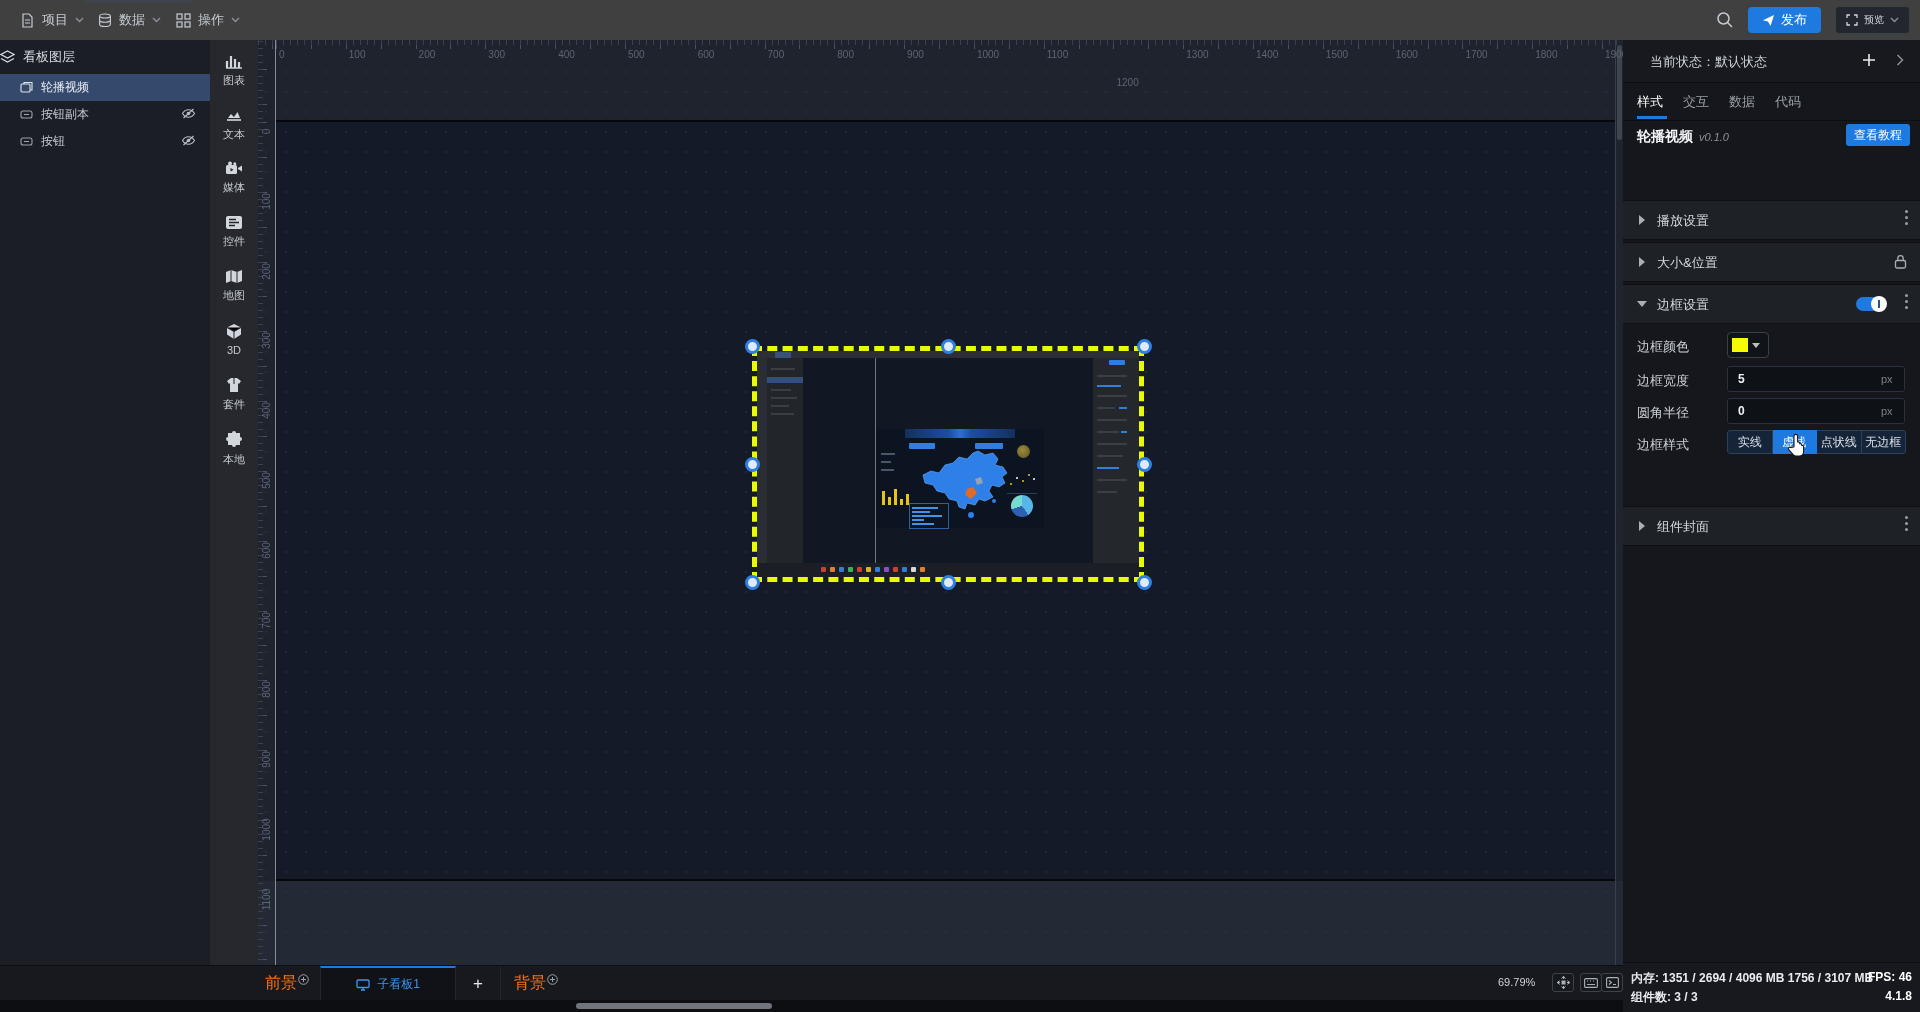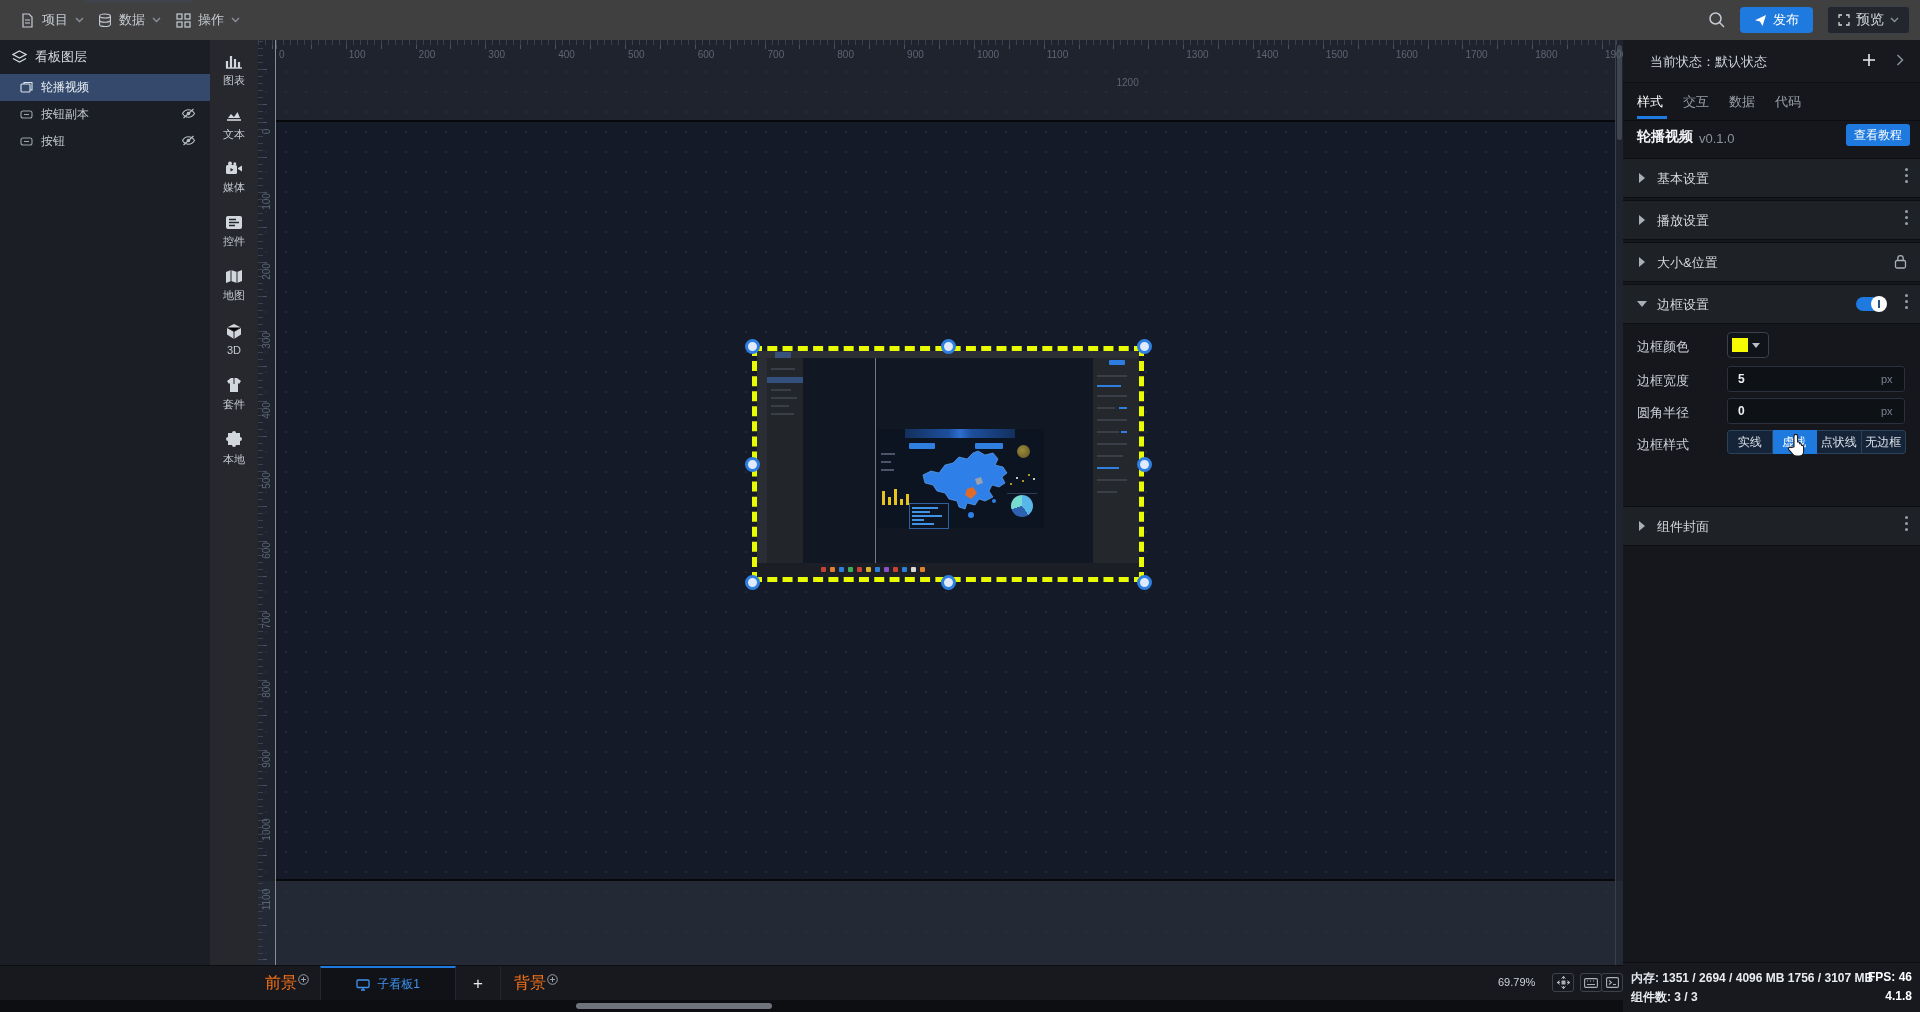--- a/index.html
+++ b/index.html
@@ -11,26 +11,26 @@
   .topbar{position:absolute;left:0;top:0;width:1920px;height:40px;background:#404040;
           border-bottom:1px solid #0b0d10;}
   .win-strip{position:absolute;left:85px;top:0;width:107px;height:3px;background:#3f434b;}
   .menu-item{position:absolute;top:0;height:40px;display:flex;align-items:center;gap:7px;
              color:#c6ccd4;font-size:13px;cursor:default;padding:0 10px;}
   .menu-item svg{flex:0 0 auto;}
   .tb-right{position:absolute;right:0;top:0;height:40px;display:flex;align-items:center;gap:14px;padding-right:10px;}
   .btn-publish{display:flex;align-items:center;gap:6px;background:#1f7ae0;color:#fff;
                font-size:13px;border-radius:4px;height:26px;padding:0 14px;}
   .btn-preview{display:flex;align-items:center;gap:6px;background:#23262d;color:#d2d7de;
-               font-size:14px;border-radius:4px;height:26px;padding:0 10px;border:1px solid #3a3f48;}
+               font-size:10px;border-radius:4px;height:26px;padding:0 10px;border:1px solid #3a3f48;}
 
   
   .layers{position:absolute;left:0;top:40px;width:210px;height:925px;background:#1b1e24;
           border-right:1px solid #101216;}
-  .layers-header{display:flex;align-items:center;gap:8px;height:34px;padding-left:12px;
+  .layers-header{display:flex;align-items:center;gap:8px;height:34px;
                  color:#d6dbe1;font-size:13px;}
   .layer-item{position:relative;display:flex;align-items:center;gap:8px;height:27px;
               padding-left:20px;color:#c3c9d0;font-size:12px;}
   .layer-item.selected{background:#34496b;color:#eaeff5;}
   .layer-eye{position:absolute;right:14px;top:6px;}
 
   
   .toolcol{position:absolute;left:210px;top:40px;width:48px;height:925px;background:#26282e;
            border-right:1px solid #101216;}
   .tool-item{display:flex;flex-direction:column;align-items:center;gap:4px;padding-top:13px;
@@ -105,21 +105,21 @@
   .inspector{position:absolute;left:1623px;top:40px;width:297px;height:922px;background:#15171c;}
   .insp-state{position:absolute;left:0;top:0;width:297px;height:42px;background:#17191f;
               border-bottom:1px solid #0c0e11;}
   .insp-state .txt{position:absolute;left:27px;top:13px;font-size:13px;color:#cfd4db;}
   .insp-tabs{position:absolute;left:0;top:42px;width:297px;height:38px;border-bottom:1px solid #0c0e11;}
   .insp-tab{position:absolute;top:11px;font-size:13px;color:#9aa0a8;}
   .insp-tab.active{color:#fff;}
   .tab-underline{position:absolute;left:14px;top:34px;width:30px;height:3px;background:#1f7ae0;}
   .insp-title{position:absolute;left:0;top:80px;width:297px;height:34px;}
   .comp-name{position:absolute;left:14px;top:8px;font-size:14px;font-weight:bold;color:#f2f4f7;}
-  .comp-ver{position:absolute;left:76px;top:11px;font-size:13px;color:#8b929c;}
+  .comp-ver{position:absolute;left:76px;top:11px;font-size:11px;color:#8b929c;font-style:italic;}
   .btn-tutorial{position:absolute;right:10px;top:4px;height:22px;padding:0 8px;background:#1f7ae0;
                 color:#fff;font-size:12px;border-radius:3px;display:flex;align-items:center;}
   .sec{position:absolute;left:0;width:297px;height:38px;background:#1e2126;
        border-top:1px solid #0d0f13;border-bottom:1px solid #0d0f13;}
   .sec .caret-r{position:absolute;left:16px;top:14px;width:0;height:0;
        border-left:6px solid #aab0b8;border-top:5px solid transparent;border-bottom:5px solid transparent;}
   .sec .caret-d{position:absolute;left:14px;top:16px;width:0;height:0;
        border-top:6px solid #aab0b8;border-left:5px solid transparent;border-right:5px solid transparent;}
   .sec .sec-label{position:absolute;left:34px;top:11px;font-size:13px;color:#d6dade;}
   .kebab{position:absolute;right:12px;top:9px;display:flex;flex-direction:column;gap:3px;}
@@ -519,29 +519,20 @@
     </div>
 
     <div class="insp-title">
       <span class="comp-name">轮播视频</span>
       <span class="comp-ver">v0.1.0</span>
       <div class="btn-tutorial">
           <span>查看教程</span>
         </div>
     </div>
 
-    <div class="sec" style="top:118px">
-      <i class="caret-r"></i>
-      <span class="sec-label">基本设置</span>
-      <div class="kebab">
-          <i></i>
-          <i></i>
-          <i></i>
-        </div>
-    </div>
     <div class="sec" style="top:160px">
       <i class="caret-r"></i>
       <span class="sec-label">播放设置</span>
       <div class="kebab">
           <i></i>
           <i></i>
           <i></i>
         </div>
     </div>
     <div class="sec" style="top:202px">

